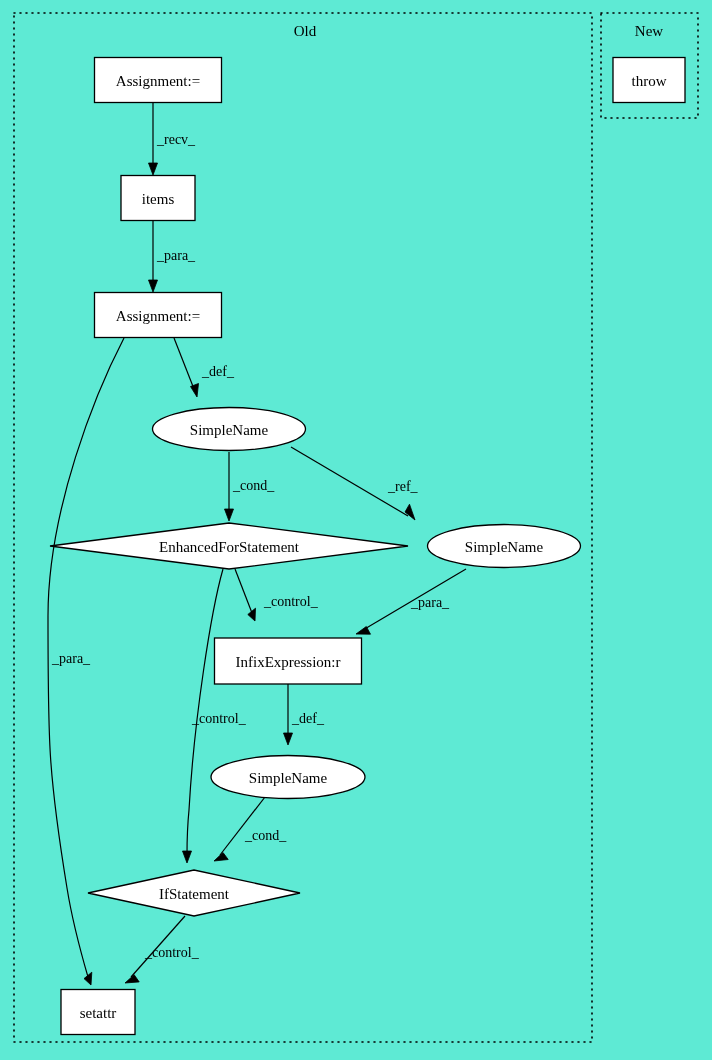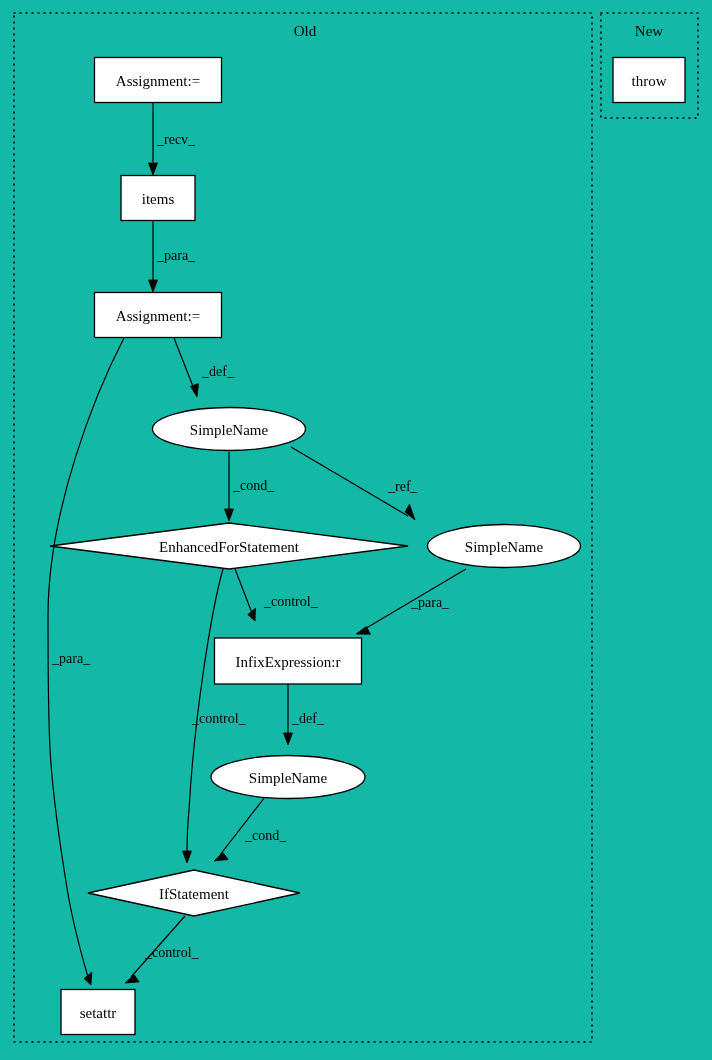--- a/index.html
+++ b/index.html
@@ -4,21 +4,21 @@
 <style>
   html, body {
     margin: 0;
     padding: 0;
     background: #ffffff;
   }
   #stage {
     position: relative;
     width: 712px;
     height: 1060px;
-    background: #14b8a6;
+    background: #5eead4;
     font-family: "Liberation Serif", "DejaVu Serif", serif;
     overflow: hidden;
   }
   svg.graph {
     display: block;
     width: 712px;
     height: 1060px;
   }
   .cluster-box {
     fill: none;

